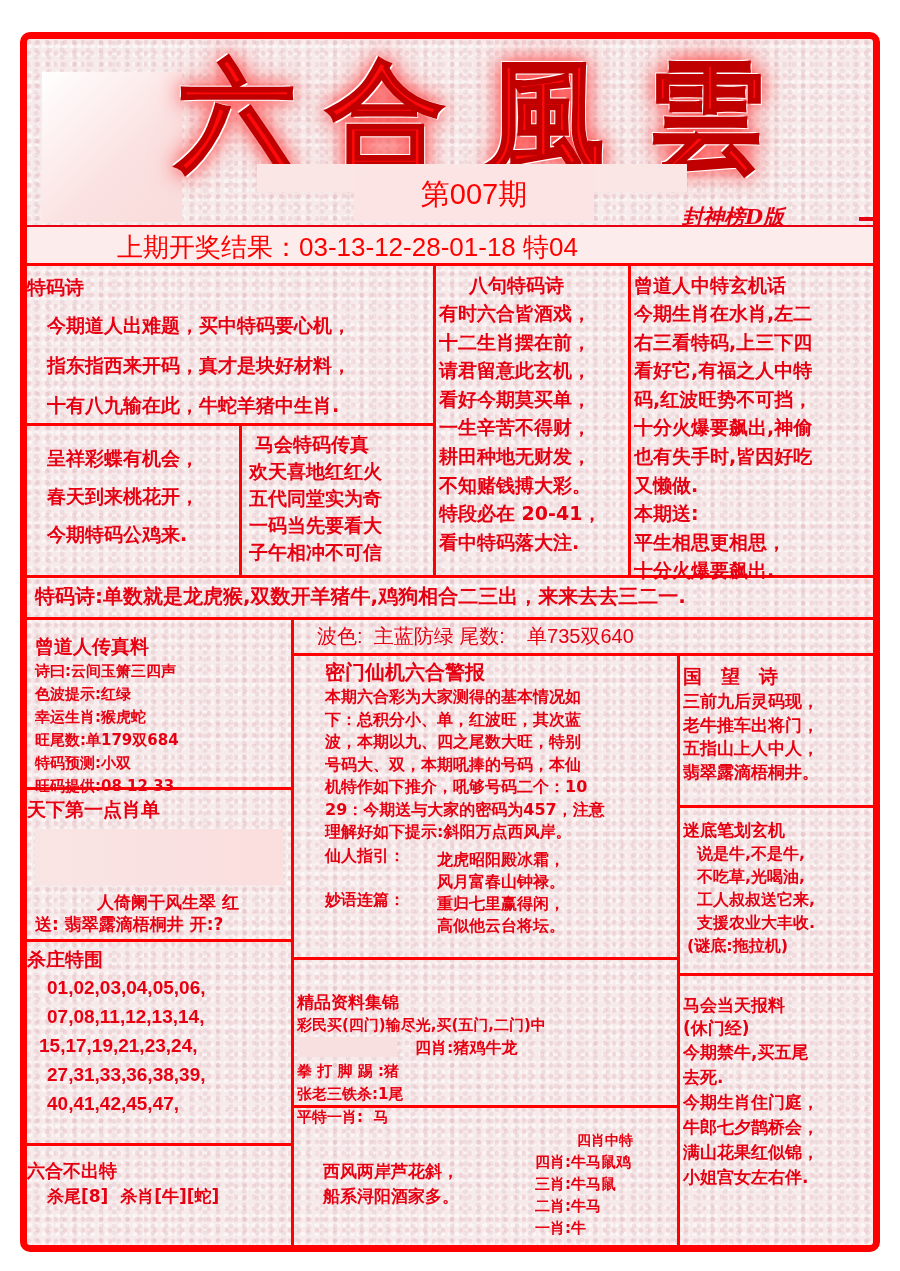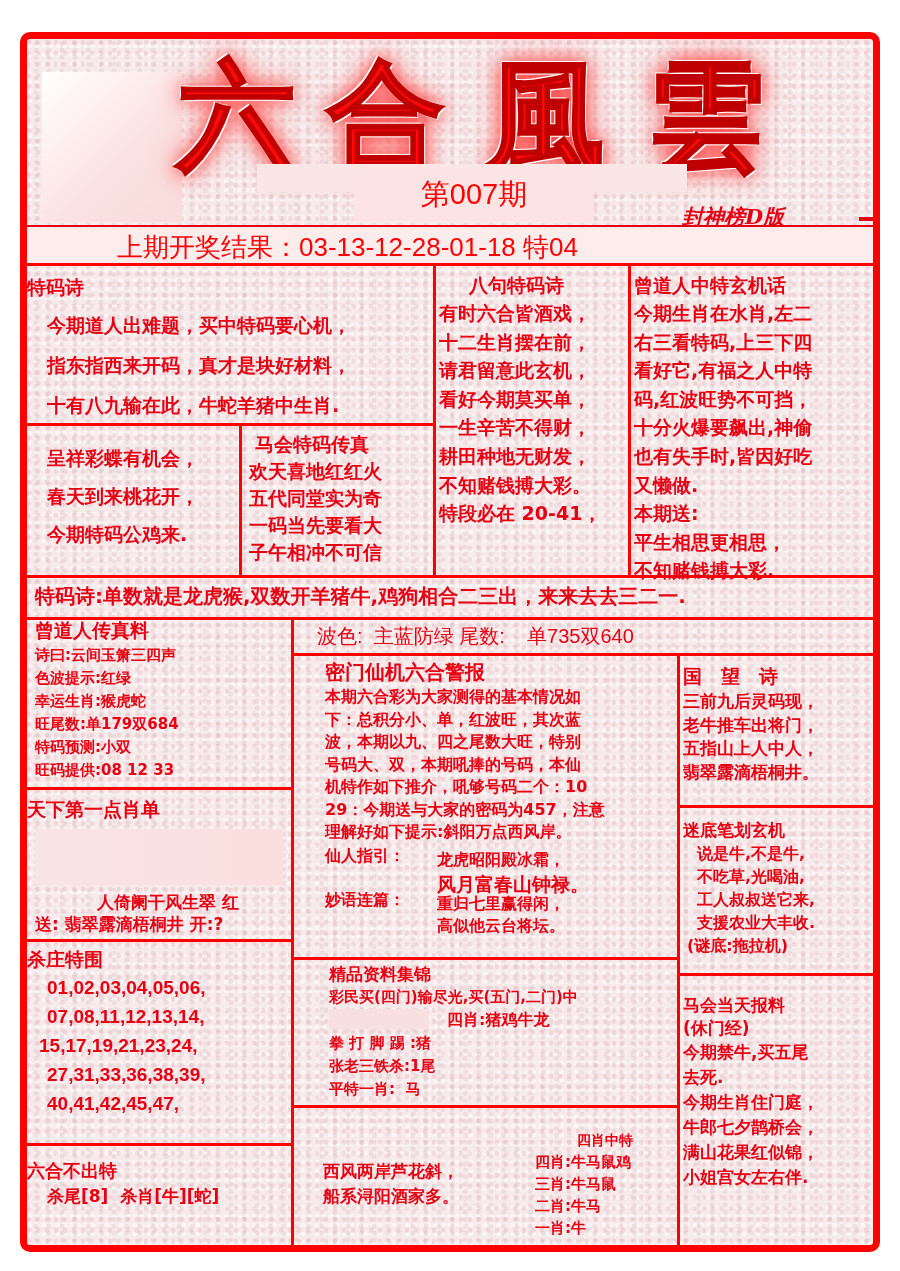--- a/index.html
+++ b/index.html
@@ -96,53 +96,54 @@
   <div class="abs" style="left:412px;top:234px;width:190px;">
     <div class="section-title" style="text-align:left;padding-left:30px;">八句特码诗</div>
     <div class="line" style="line-height:28.6px;">有时六合皆酒戏，</div>
     <div class="line" style="line-height:28.6px;">十二生肖摆在前，</div>
     <div class="line" style="line-height:28.6px;">请君留意此玄机，</div>
     <div class="line" style="line-height:28.6px;">看好今期莫买单，</div>
     <div class="line" style="line-height:28.6px;">一生辛苦不得财，</div>
     <div class="line" style="line-height:28.6px;">耕田种地无财发，</div>
     <div class="line" style="line-height:28.6px;">不知赌钱搏大彩。</div>
     <div class="line" style="line-height:28.6px;">特段必在 20-41，</div>
+    <div class="line" style="line-height:28.6px;">看中特码落大注.</div>
   </div>
 
   <div class="abs" style="left:607px;top:234px;width:240px;overflow:hidden;">
     <div class="section-title">曾道人中特玄机话</div>
     <div class="line" style="line-height:28.6px;">今期生肖在水肖,左二</div>
     <div class="line" style="line-height:28.6px;">右三看特码,上三下四</div>
     <div class="line" style="line-height:28.6px;">看好它,有福之人中特</div>
     <div class="line" style="line-height:28.6px;">码,红波旺势不可挡，</div>
     <div class="line" style="line-height:28.6px;">十分火爆要飙出,神偷</div>
     <div class="line" style="line-height:28.6px;">也有失手时,皆因好吃</div>
     <div class="line" style="line-height:28.6px;">又懒做.</div>
     <div class="line" style="line-height:28.6px;">本期送:</div>
     <div class="line" style="line-height:28.6px;">平生相思更相思，</div>
-    <div class="line" style="line-height:28.6px;">不知赌钱搏大彩.</div>
+    <div class="line" style="line-height:28.6px;">十分火爆要飙出.</div>
   </div>
 
   <div class="abs" style="left:20px;top:400px;width:190px;">
     <div class="line" style="line-height:38px;">呈祥彩蝶有机会，</div>
     <div class="line" style="line-height:38px;">春天到来桃花开，</div>
     <div class="line" style="line-height:38px;">今期特码公鸡来.</div>
   </div>
 
   <div class="abs" style="left:222px;top:392px;width:184px;">
     <div class="line" style="line-height:27px;padding-left:6px;">马会特码传真</div>
     <div class="line" style="line-height:27px;">欢天喜地红红火</div>
     <div class="line" style="line-height:27px;">五代同堂实为奇</div>
     <div class="line" style="line-height:27px;">一码当先要看大</div>
     <div class="line" style="line-height:27px;">子午相冲不可信</div>
   </div>
 
   <div class="abs line" style="left:8px;top:544px;font-size:20px;">特码诗:单数就是龙虎猴,双数开羊猪牛,鸡狗相合二三出，来来去去三二一.</div>
 
-  <div class="abs" style="left:8px;top:579px;width:254px;">
+  <div class="abs" style="left:8px;top:595px;width:254px;">
     <div class="section-title">曾道人传真料</div>
     <div class="sm-line" style="line-height:23px;">诗曰:云间玉箫三四声</div>
     <div class="sm-line" style="line-height:23px;">色波提示:红绿</div>
     <div class="sm-line" style="line-height:23px;">幸运生肖:猴虎蛇</div>
     <div class="sm-line" style="line-height:23px;">旺尾数:单179双684</div>
     <div class="sm-line" style="line-height:23px;">特码预测:小双</div>
     <div class="sm-line" style="line-height:23px;">旺码提供:08 12 33</div>
   </div>
 
   <div class="abs" style="left:290px;top:584px;font-family:'Liberation Sans',sans-serif;font-size:20px;color:#e60012;white-space:pre;">波色:  主蓝防绿 尾数:    单735双640</div>
@@ -152,21 +153,21 @@
     <div class="sm-line" style="font-size:16px;line-height:22.5px;">本期六合彩为大家测得的基本情况如</div>
     <div class="sm-line" style="font-size:16px;line-height:22.5px;">下：总积分小、单，红波旺，其次蓝</div>
     <div class="sm-line" style="font-size:16px;line-height:22.5px;">波，本期以九、四之尾数大旺，特别</div>
     <div class="sm-line" style="font-size:16px;line-height:22.5px;">号码大、双，本期吼捧的号码，本仙</div>
     <div class="sm-line" style="font-size:16px;line-height:22.5px;">机特作如下推介，吼够号码二个：10</div>
     <div class="sm-line" style="font-size:16px;line-height:22.5px;">29：今期送与大家的密码为457，注意</div>
     <div class="sm-line" style="font-size:16px;line-height:22.5px;">理解好如下提示:斜阳万点西风岸。</div>
     <div style="position:relative;height:92px;">
       <div class="sm-line abs" style="left:0;top:2px;font-size:16px;">仙人指引：</div>
       <div class="sm-line abs" style="left:112px;top:6px;font-size:16px;">龙虎昭阳殿冰霜，</div>
-      <div class="sm-line abs" style="left:112px;top:28px;font-size:19px;">风月富春山钟禄。</div>
+      <div class="sm-line abs" style="left:112px;top:28px;font-size:16px;">风月富春山钟禄。</div>
       <div class="sm-line abs" style="left:0;top:46px;font-size:16px;">妙语连篇：</div>
       <div class="sm-line abs" style="left:112px;top:50px;font-size:16px;">重归七里赢得闲，</div>
       <div class="sm-line abs" style="left:112px;top:72px;font-size:16px;">高似他云台将坛。</div>
     </div>
   </div>
 
   <div class="abs" style="left:656px;top:625px;width:190px;">
     <div class="section-title" style="white-space:pre;">国　望　诗</div>
     <div class="line" style="font-size:17px;line-height:23.5px;">三前九后灵码现，</div>
     <div class="line" style="font-size:17px;line-height:23.5px;">老牛推车出将门，</div>
@@ -192,21 +193,21 @@
 
   <div class="abs" style="left:0;top:908px;width:264px;">
     <div class="section-title">杀庄特围</div>
     <div class="line" style="font-family:'Liberation Sans',sans-serif;font-size:19px;line-height:29px;padding-left:20px;">01,02,03,04,05,06,</div>
     <div class="line" style="font-family:'Liberation Sans',sans-serif;font-size:19px;line-height:29px;padding-left:20px;">07,08,11,12,13,14,</div>
     <div class="line" style="font-family:'Liberation Sans',sans-serif;font-size:19px;line-height:29px;padding-left:12px;">15,17,19,21,23,24,</div>
     <div class="line" style="font-family:'Liberation Sans',sans-serif;font-size:19px;line-height:29px;padding-left:20px;">27,31,33,36,38,39,</div>
     <div class="line" style="font-family:'Liberation Sans',sans-serif;font-size:19px;line-height:29px;padding-left:20px;">40,41,42,45,47,</div>
   </div>
 
-  <div class="abs" style="left:270px;top:924px;width:382px;margin-left:32px;">
+  <div class="abs" style="left:270px;top:952px;width:382px;">
     <div class="section-title" style="font-size:17px;">精品资料集锦</div>
     <div class="sm-line" style="font-size:15px;line-height:22px;">彩民买(四门)输尽光,买(五门,二门)中</div>
     <div style="position:relative;height:24px;">
       <div class="abs" style="left:0;top:1px;width:100px;height:20px;background:#f9e0e0;"></div>
       <div class="sm-line abs" style="left:118px;top:2px;font-size:16px;">四肖:猪鸡牛龙</div>
     </div>
     <div class="sm-line" style="font-size:15px;line-height:23px;">拳 打 脚 踢 :猪</div>
     <div class="sm-line" style="font-size:15px;line-height:23px;">张老三铁杀:1尾</div>
     <div class="sm-line" style="font-size:15px;line-height:23px;white-space:pre;">平特一肖:  马</div>
   </div>

